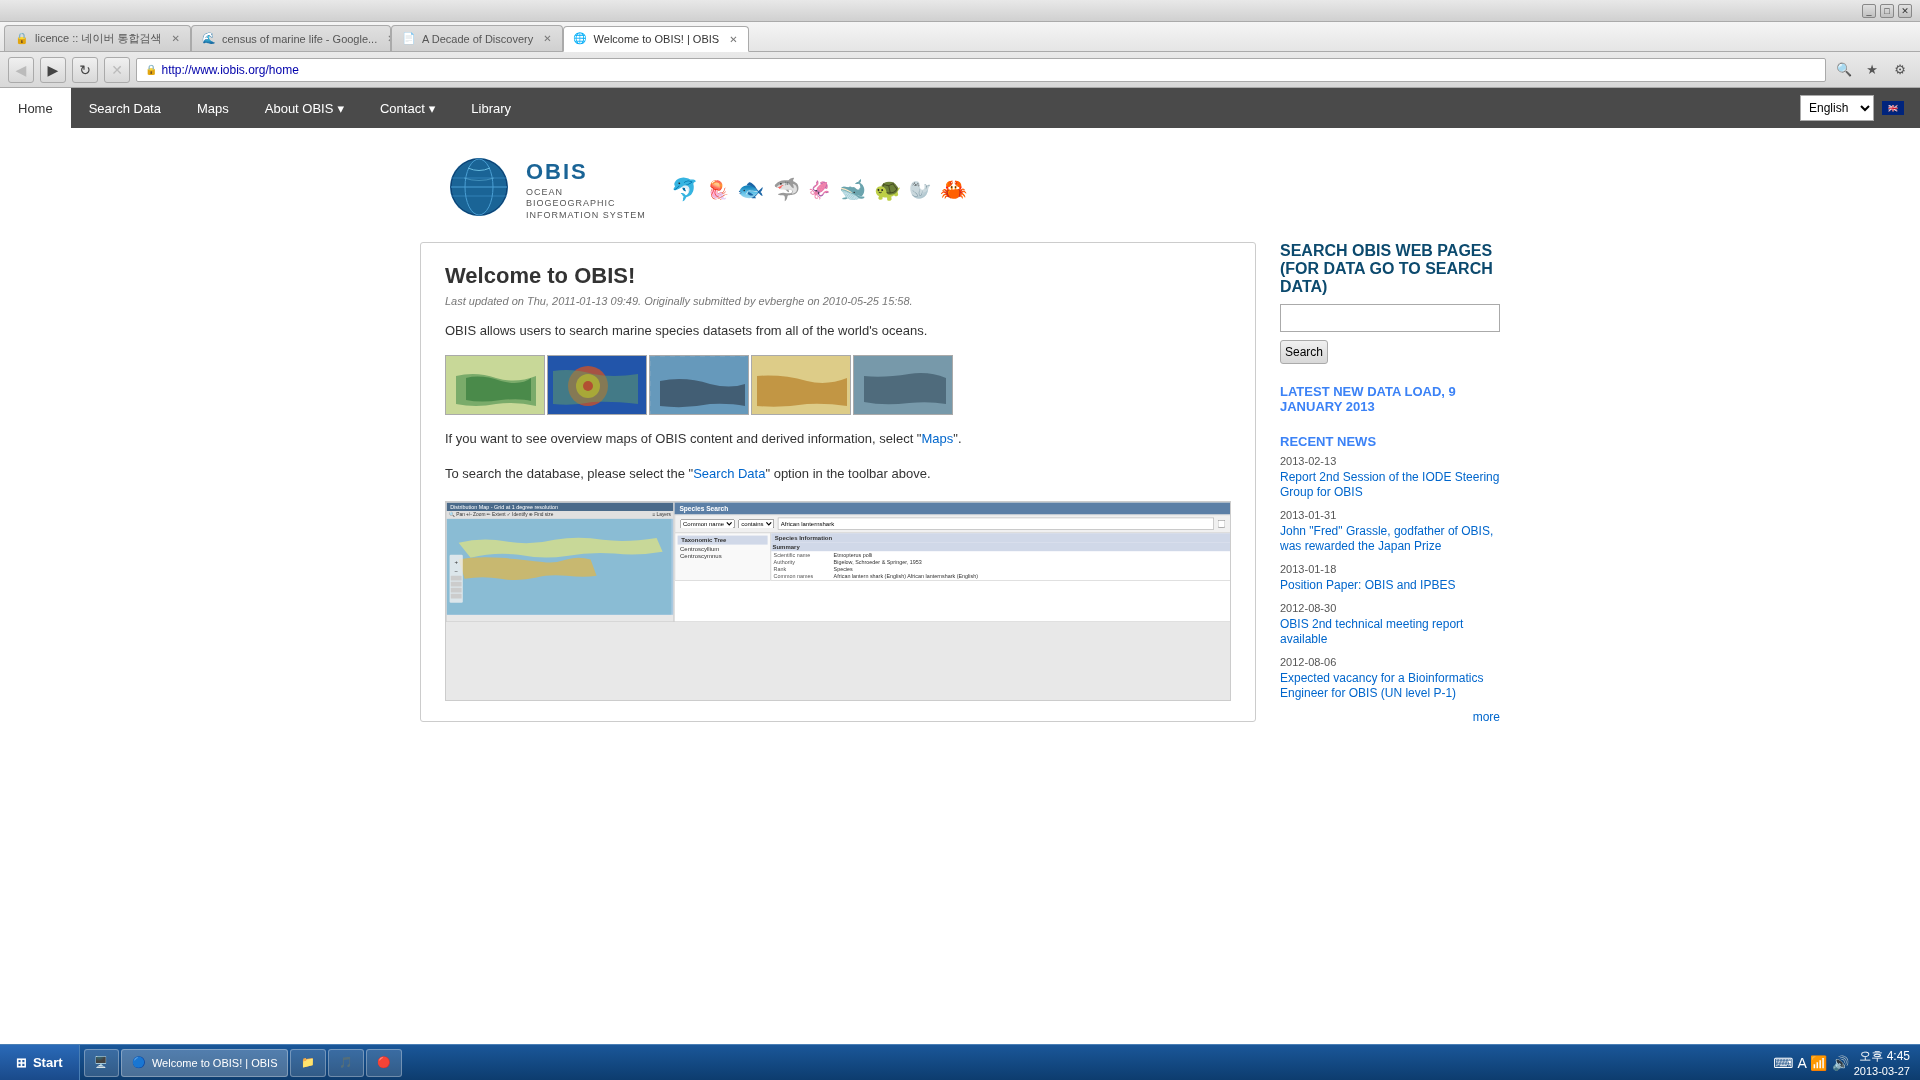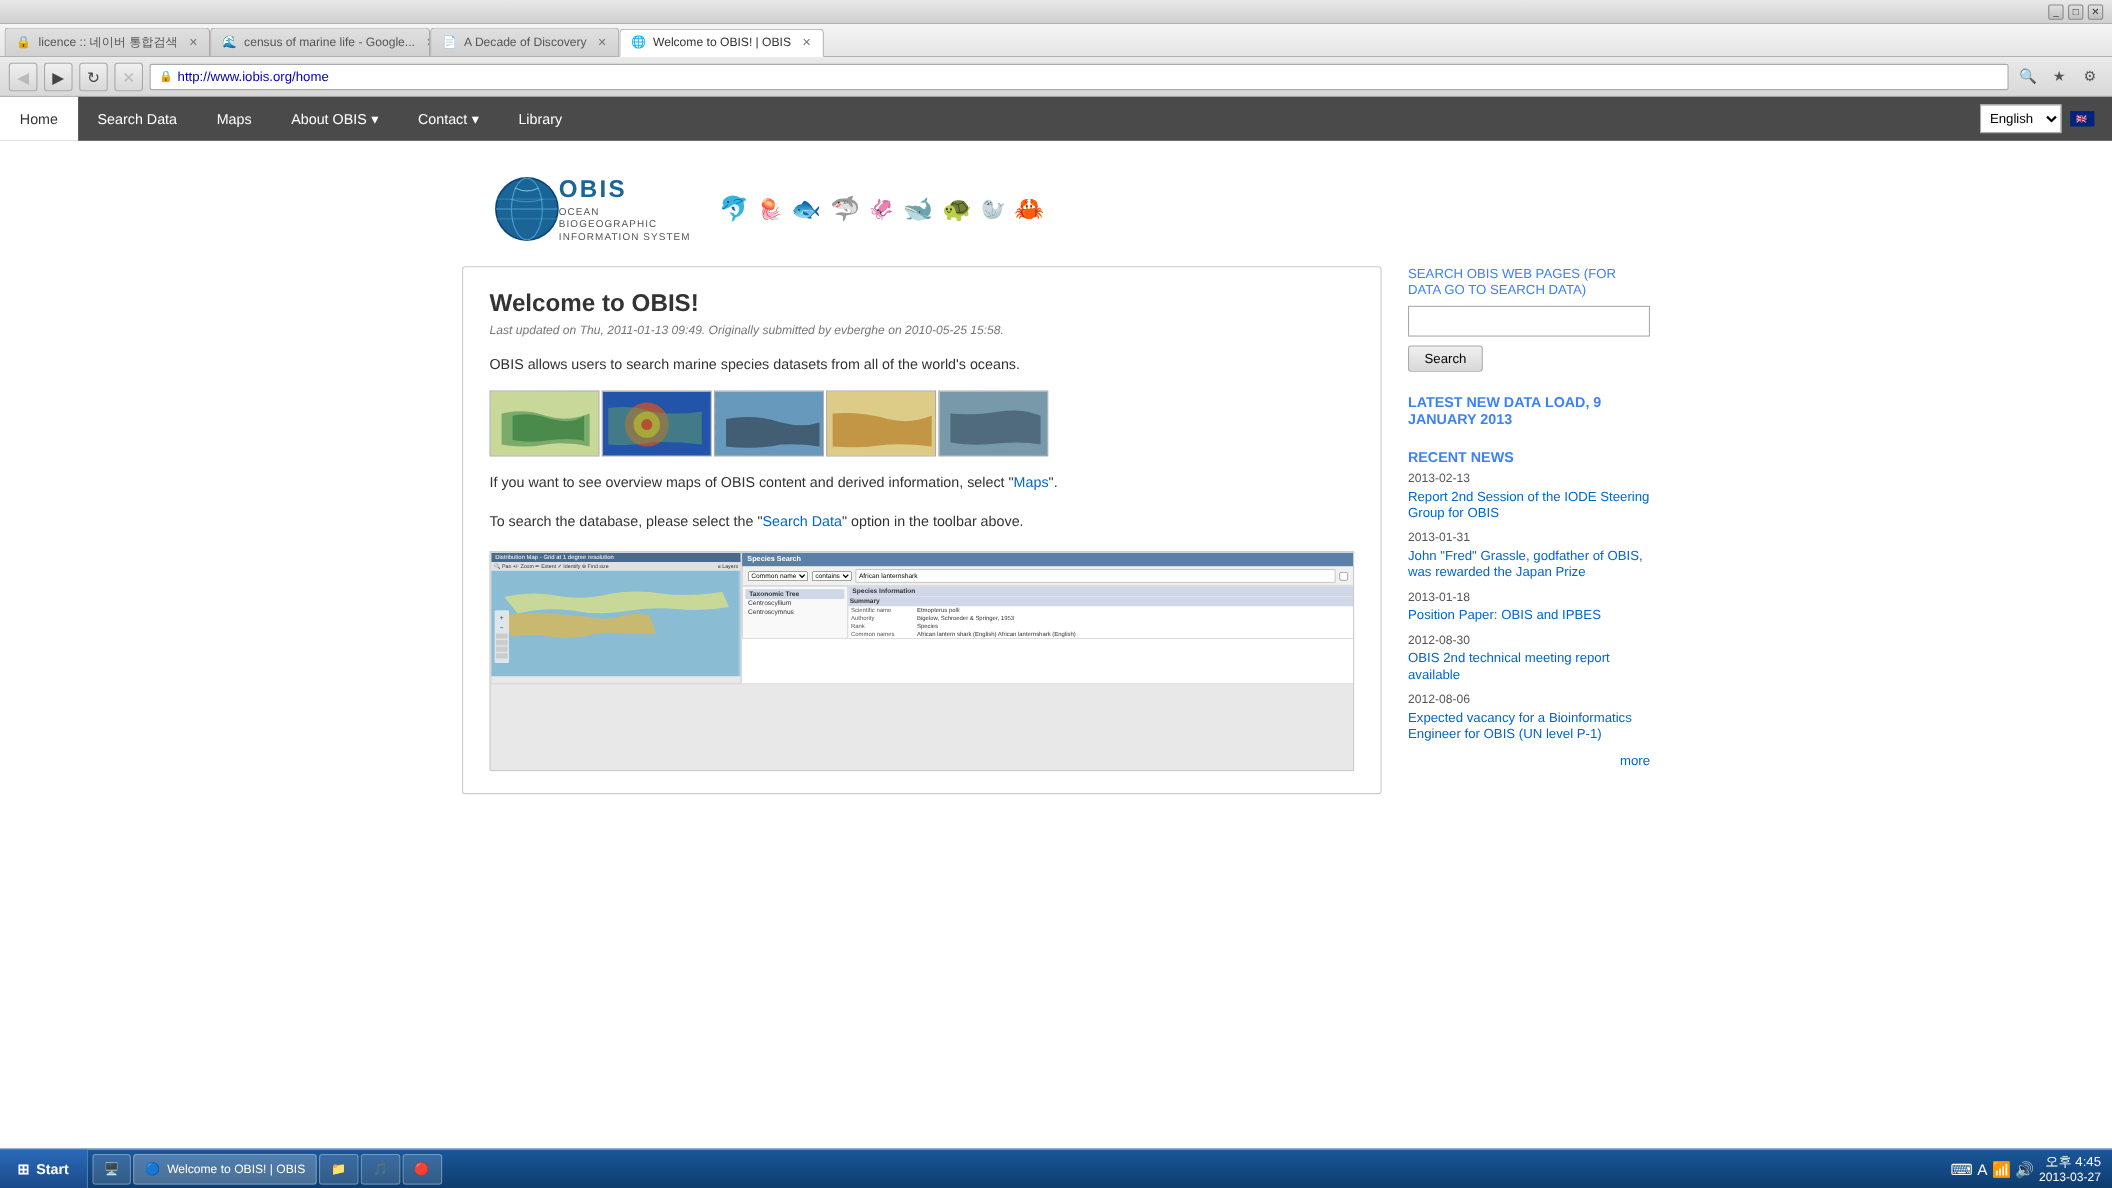--- a/index.html
+++ b/index.html
@@ -113,21 +113,21 @@
       padding: 20px 10px;
     }
 
     
     .logo-area {
       display: flex; align-items: center; gap: 16px;
       padding: 10px 0 20px 0;
       margin-left: 30px;
     }
     .obis-logo {
-      display: flex; align-items: center; gap: 0;
+      display: flex; align-items: flex-start; gap: 18px;
     }
     .logo-circle {
       width: 58px; height: 58px; border-radius: 50%;
       background: #1a6496; display: flex; align-items: center; justify-content: center;
       color: #fff; font-size: 20px; font-weight: bold;
     }
     .logo-text { line-height: 1.3; }
     .logo-text-main { font-size: 22px; font-weight: bold; color: #1a6496; letter-spacing: 2px; }
     .logo-text-sub { font-size: 9px; color: #555; letter-spacing: 1px; }
     .marine-icons { display: flex; gap: 8px; align-items: center; margin-left: 10px; }
@@ -192,30 +192,30 @@
     .species-controls select { font-size: 11px; }
     .two-pane { display: flex; gap: 0; }
     .left-pane { width: 160px; border: 1px solid #ccc; background: #f9f9f9; font-size: 10px; padding: 4px; }
     .right-pane { flex: 1; border: 1px solid #ccc; background: #fff; }
     .pane-title { background: #d0d8e8; padding: 2px 6px; font-weight: bold; font-size: 10px; }
     .tree-item { padding: 1px 4px; font-size: 10px; color: #333; }
 
     
     .search-obis-box { margin-bottom: 16px; }
     .search-obis-title {
-      font-size: 12px; font-weight: normal; color: #3b82f6;
+      font-size: 16px; font-weight: bold; color: #0c4a6e;
       margin-bottom: 8px; text-transform: uppercase;
     }
     .search-input {
       width: 100%; height: 28px; border: 1px solid #aaa;
       padding: 0 6px; font-size: 12px; margin-bottom: 8px;
     }
     .search-btn {
       background: linear-gradient(to bottom, #f0f0f0, #d8d8d8);
-      border: 1px solid #aaa; padding: 4px 14px;
+      border: 1px solid #aaa; padding: 4px 4px;
       font-size: 12px; cursor: pointer; border-radius: 3px;
     }
 
     .sidebar-section-title {
       font-size: 13px; font-weight: bold; color: #3b82f6;
       margin-bottom: 6px; margin-top: 20px;
     }
     .sidebar-text { font-size: 12px; color: #555; line-height: 1.5; }
     .sidebar-link { color: #0066cc; text-decoration: none; }
 

